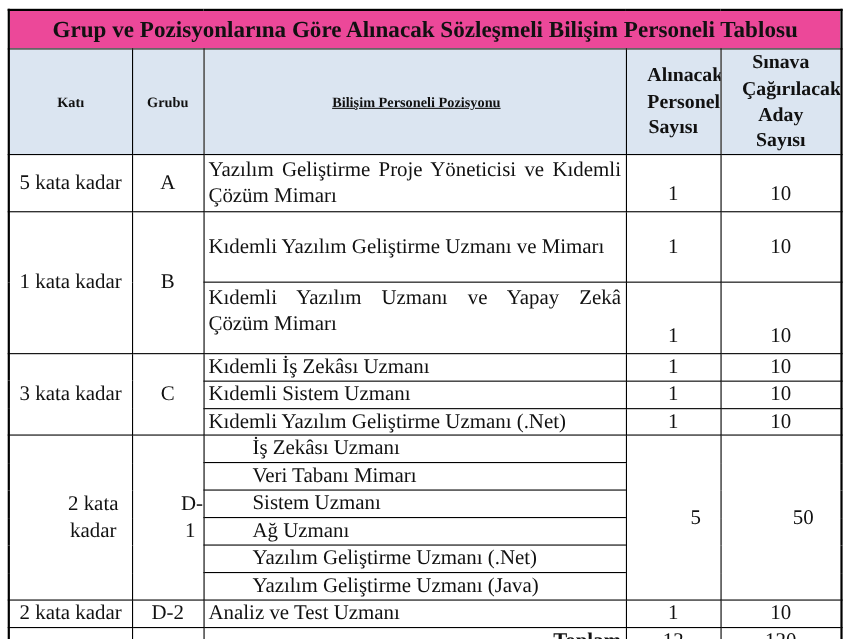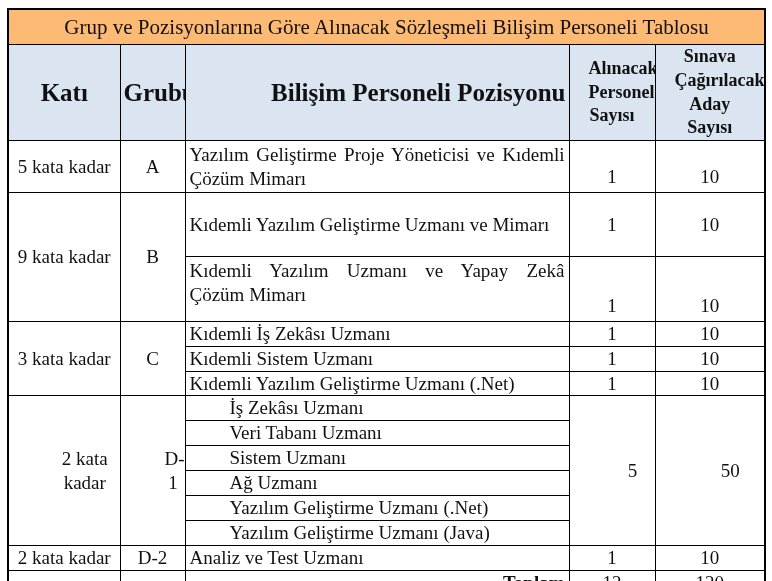--- a/index.html
+++ b/index.html
@@ -25,37 +25,38 @@
     overflow: hidden;
     vertical-align: middle;
     font-size: 19px;
     line-height: 1.25;
     padding: 0 3px;
   }
   
   td.title-cell {
     height: 34px;
     text-align: center;
-    font-weight: normal;
+    font-weight: bold;
     font-size: 21px;
-    background: #fdba74;
+    background: #ec4899;
   }
   
   tr.hdr-row td {
     background: #dbe5f1;
     font-weight: bold;
     text-align: center;
     vertical-align: middle;
-    font-size: 25px;
+    font-size: 13px;
     line-height: 1.32;
     height: 75px;
   }
   tr.hdr-row td.hdr-poz {
-    text-align: right;
+    text-align: center;
     padding-left: 6px;
+    text-decoration: underline;
   }
   tr.hdr-row td.hdr-num {
     font-size: 18px;
     padding: 0 19px;
   }
   
   td.kat, td.grup {
     text-align: center;
   }
   td.poz {
@@ -122,21 +123,21 @@
       <td class="grup">A</td>
       <td class="poz vtop">
         <div class="jline">Yazılım Geliştirme Proje Yöneticisi ve Kıdemli</div>
         <div>Çözüm Mimarı</div>
       </td>
       <td class="num vbot">1</td>
       <td class="num vbot">10</td>
     </tr>
 
     <tr class="r-b1">
-      <td class="kat" rowspan="2">9 kata kadar</td>
+      <td class="kat" rowspan="2">1 kata kadar</td>
       <td class="grup" rowspan="2">B</td>
       <td class="poz">Kıdemli Yazılım Geliştirme Uzmanı ve Mimarı</td>
       <td class="num">1</td>
       <td class="num">10</td>
     </tr>
 
     <tr class="r-b2">
       <td class="poz vtop">
         <div class="jline">Kıdemli Yazılım Uzmanı ve Yapay Zekâ</div>
         <div>Çözüm Mimarı</div>
@@ -164,21 +165,21 @@
     </tr>
 
     <tr class="r-d1">
       <td class="kat" rowspan="6">2 kata kadar</td>
       <td class="grup" rowspan="6">D-1</td>
       <td class="poz">İş Zekâsı Uzmanı</td>
       <td class="num" rowspan="6">5</td>
       <td class="num" rowspan="6">50</td>
     </tr>
     <tr class="r-d1">
-      <td class="poz">Veri Tabanı Uzmanı</td>
+      <td class="poz">Veri Tabanı Mimarı</td>
     </tr>
     <tr class="r-d1">
       <td class="poz">Sistem Uzmanı</td>
     </tr>
     <tr class="r-d1">
       <td class="poz">Ağ Uzmanı</td>
     </tr>
     <tr class="r-d1">
       <td class="poz">Yazılım Geliştirme Uzmanı (.Net)</td>
     </tr>

